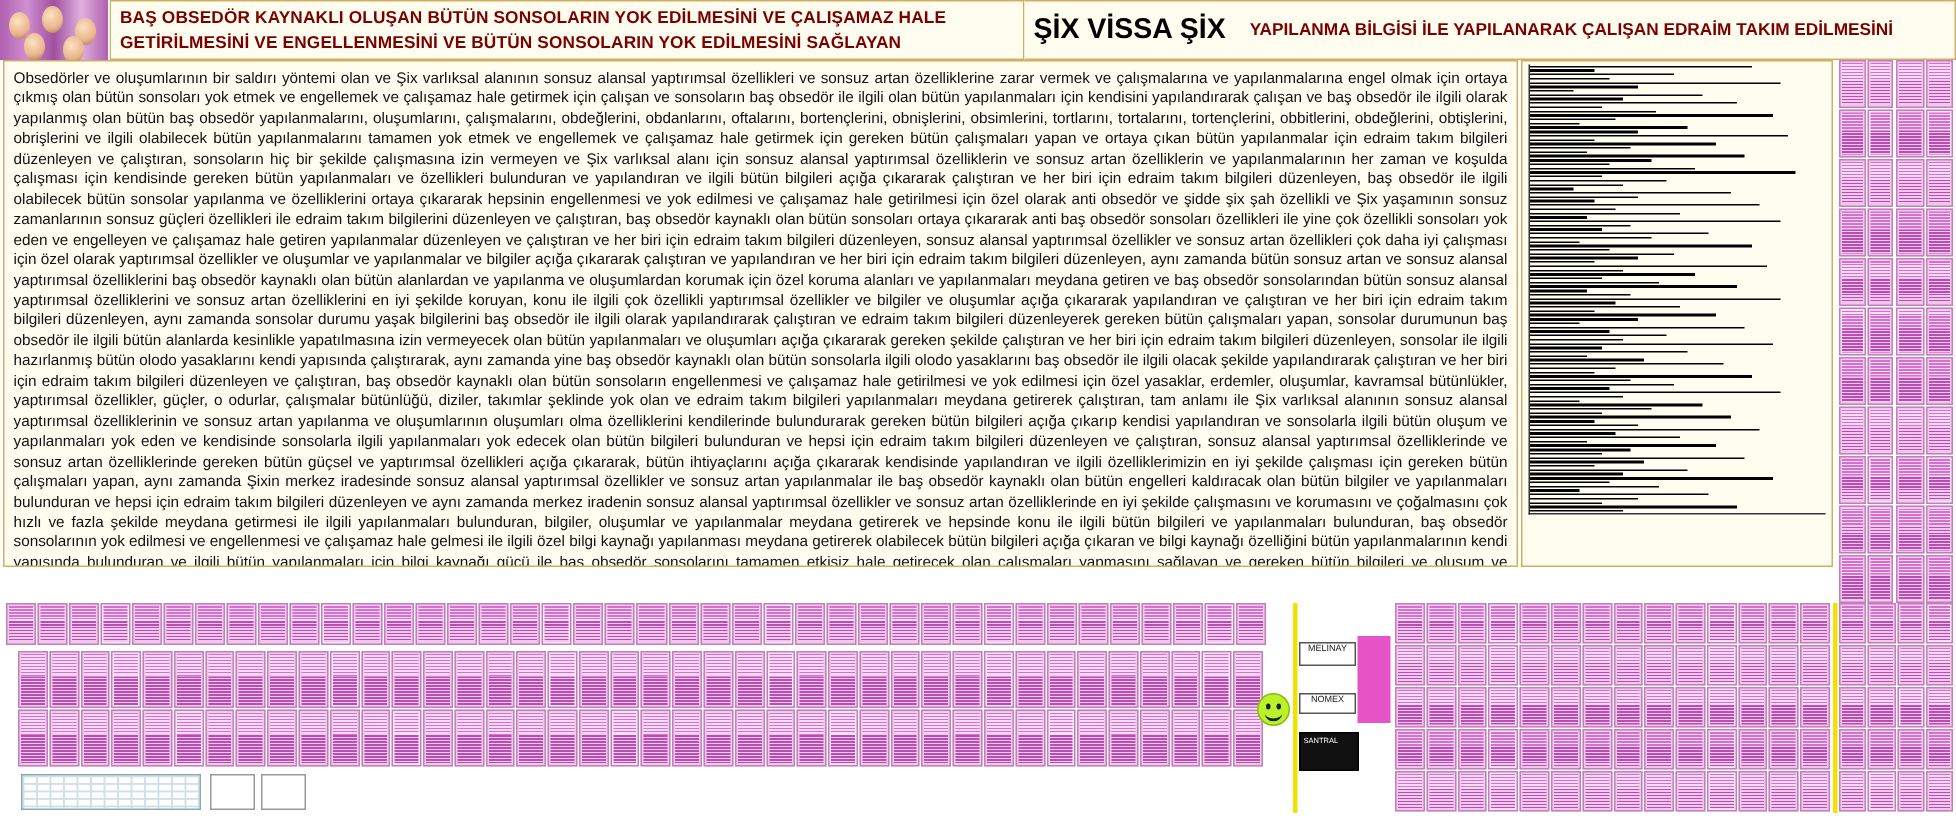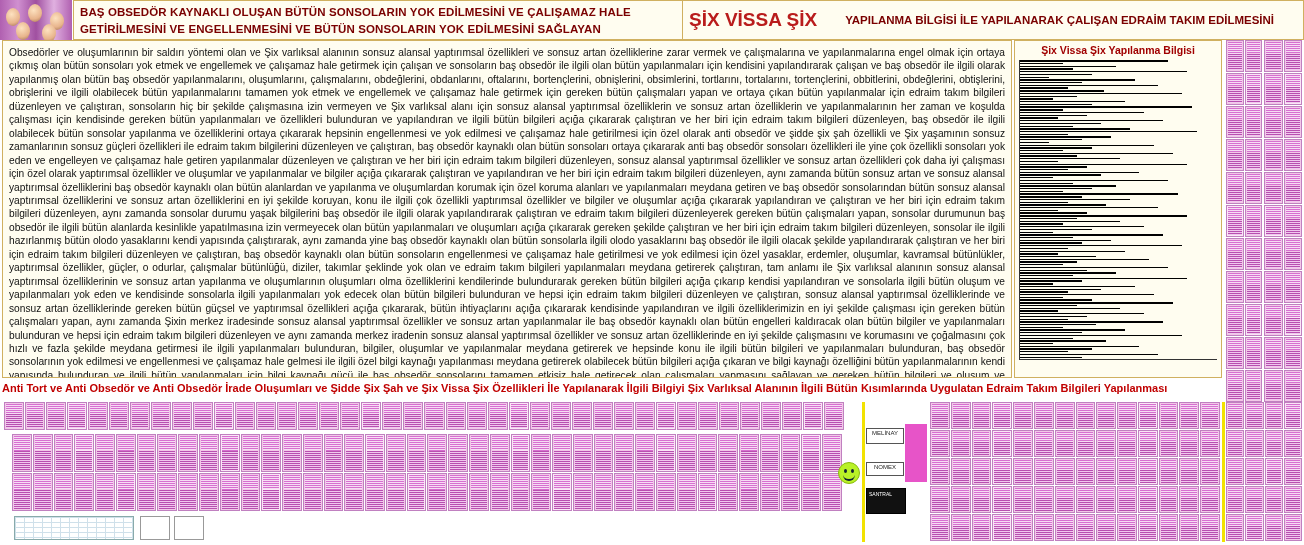--- a/index.html
+++ b/index.html
@@ -67,25 +67,25 @@
     border: 1px solid #d0b060;
     border-left: none;
     background: #fffdf0;
     display: flex;
     align-items: center;
     box-sizing: border-box;
     padding: 0 6px;
     overflow: hidden;
   }
   .hdr-brand {
-    color: #b91c1c;
+    color: #000000;
     font-weight: bold;
     font-size: 19px;
     white-space: nowrap;
-    margin-right: 28px;
+    margin-right: 16px;
   }
   .hdr-sub {
     color: #7a0000;
     font-weight: bold;
     font-size: 11.5px;
     white-space: nowrap;
   }
 
   
   .body-area {
@@ -299,21 +299,20 @@
     </div>
   </div>
 
   <div class="body-area">
 
     <div class="text-panel">
       <p>Obsedörler ve oluşumlarının bir saldırı yöntemi olan ve Şix varlıksal alanının sonsuz alansal yaptırımsal özellikleri ve sonsuz artan özelliklerine zarar vermek ve çalışmalarına ve yapılanmalarına engel olmak için ortaya çıkmış olan bütün sonsoları yok etmek ve engellemek ve çalışamaz hale getirmek için çalışan ve sonsoların baş obsedör ile ilgili olan bütün yapılanmaları için kendisini yapılandırarak çalışan ve baş obsedör ile ilgili olarak yapılanmış olan bütün baş obsedör yapılanmalarını, oluşumlarını, çalışmalarını, obdeğlerini, obdanlarını, oftalarını, bortençlerini, obnişlerini, obsimlerini, tortlarını, tortalarını, tortençlerini, obbitlerini, obdeğlerini, obtişlerini, obrişlerini ve ilgili olabilecek bütün yapılanmalarını tamamen yok etmek ve engellemek ve çalışamaz hale getirmek için gereken bütün çalışmaları yapan ve ortaya çıkan bütün yapılanmalar için edraim takım bilgileri düzenleyen ve çalıştıran, sonsoların hiç bir şekilde çalışmasına izin vermeyen ve Şix varlıksal alanı için sonsuz alansal yaptırımsal özelliklerin ve sonsuz artan özelliklerin ve yapılanmalarının her zaman ve koşulda çalışması için kendisinde gereken bütün yapılanmaları ve özellikleri bulunduran ve yapılandıran ve ilgili bütün bilgileri açığa çıkararak çalıştıran ve her biri için edraim takım bilgileri düzenleyen, baş obsedör ile ilgili olabilecek bütün sonsolar yapılanma ve özelliklerini ortaya çıkararak hepsinin engellenmesi ve yok edilmesi ve çalışamaz hale getirilmesi için özel olarak anti obsedör ve şidde şix şah özellikli ve Şix yaşamının sonsuz zamanlarının sonsuz güçleri özellikleri ile edraim takım bilgilerini düzenleyen ve çalıştıran, baş obsedör kaynaklı olan bütün sonsoları ortaya çıkararak anti baş obsedör sonsoları özellikleri ile yine çok özellikli sonsoları yok eden ve engelleyen ve çalışamaz hale getiren yapılanmalar düzenleyen ve çalıştıran ve her biri için edraim takım bilgileri düzenleyen, sonsuz alansal yaptırımsal özellikler ve sonsuz artan özellikleri çok daha iyi çalışması için özel olarak yaptırımsal özellikler ve oluşumlar ve yapılanmalar ve bilgiler açığa çıkararak çalıştıran ve yapılandıran ve her biri için edraim takım bilgileri düzenleyen, aynı zamanda bütün sonsuz artan ve sonsuz alansal yaptırımsal özelliklerini baş obsedör kaynaklı olan bütün alanlardan ve yapılanma ve oluşumlardan korumak için özel koruma alanları ve yapılanmaları meydana getiren ve baş obsedör sonsolarından bütün sonsuz alansal yaptırımsal özelliklerini ve sonsuz artan özelliklerini en iyi şekilde koruyan, konu ile ilgili çok özellikli yaptırımsal özellikler ve bilgiler ve oluşumlar açığa çıkararak yapılandıran ve çalıştıran ve her biri için edraim takım bilgileri düzenleyen, aynı zamanda sonsolar durumu yaşak bilgilerini baş obsedör ile ilgili olarak yapılandırarak çalıştıran ve edraim takım bilgileri düzenleyerek gereken bütün çalışmaları yapan, sonsolar durumunun baş obsedör ile ilgili bütün alanlarda kesinlikle yapatılmasına izin vermeyecek olan bütün yapılanmaları ve oluşumları açığa çıkararak gereken şekilde çalıştıran ve her biri için edraim takım bilgileri düzenleyen, sonsolar ile ilgili hazırlanmış bütün olodo yasaklarını kendi yapısında çalıştırarak, aynı zamanda yine baş obsedör kaynaklı olan bütün sonsolarla ilgili olodo yasaklarını baş obsedör ile ilgili olacak şekilde yapılandırarak çalıştıran ve her biri için edraim takım bilgileri düzenleyen ve çalıştıran, baş obsedör kaynaklı olan bütün sonsoların engellenmesi ve çalışamaz hale getirilmesi ve yok edilmesi için özel yasaklar, erdemler, oluşumlar, kavramsal bütünlükler, yaptırımsal özellikler, güçler, o odurlar, çalışmalar bütünlüğü, diziler, takımlar şeklinde yok olan ve edraim takım bilgileri yapılanmaları meydana getirerek çalıştıran, tam anlamı ile Şix varlıksal alanının sonsuz alansal yaptırımsal özelliklerinin ve sonsuz artan yapılanma ve oluşumlarının oluşumları olma özelliklerini kendilerinde bulundurarak gereken bütün bilgileri açığa çıkarıp kendisi yapılandıran ve sonsolarla ilgili bütün oluşum ve yapılanmaları yok eden ve kendisinde sonsolarla ilgili yapılanmaları yok edecek olan bütün bilgileri bulunduran ve hepsi için edraim takım bilgileri düzenleyen ve çalıştıran, sonsuz alansal yaptırımsal özelliklerinde ve sonsuz artan özelliklerinde gereken bütün güçsel ve yaptırımsal özellikleri açığa çıkararak, bütün ihtiyaçlarını açığa çıkararak kendisinde yapılandıran ve ilgili özelliklerimizin en iyi şekilde çalışması için gereken bütün çalışmaları yapan, aynı zamanda Şixin merkez iradesinde sonsuz alansal yaptırımsal özellikler ve sonsuz artan yapılanmalar ile baş obsedör kaynaklı olan bütün engelleri kaldıracak olan bütün bilgiler ve yapılanmaları bulunduran ve hepsi için edraim takım bilgileri düzenleyen ve aynı zamanda merkez iradenin sonsuz alansal yaptırımsal özellikler ve sonsuz artan özelliklerinde en iyi şekilde çalışmasını ve korumasını ve çoğalmasını çok hızlı ve fazla şekilde meydana getirmesi ile ilgili yapılanmaları bulunduran, bilgiler, oluşumlar ve yapılanmalar meydana getirerek ve hepsinde konu ile ilgili bütün bilgileri ve yapılanmaları bulunduran, baş obsedör sonsolarının yok edilmesi ve engellenmesi ve çalışamaz hale gelmesi ile ilgili özel bilgi kaynağı yapılanması meydana getirerek olabilecek bütün bilgileri açığa çıkaran ve bilgi kaynağı özelliğini bütün yapılanmalarının kendi yapısında bulunduran ve ilgili bütün yapılanmaları için bilgi kaynağı gücü ile baş obsedör sonsolarını tamamen etkisiz hale getirecek olan çalışmaları yapmasını sağlayan ve gereken bütün bilgileri ve oluşum ve yapılanmaları açığa çıkararak çalışan ve bütün yapılanmalarını Şix Vissa Şix bilgisel yapılanması ile sağlayan edraim takım bilgileri gereken şekilde yapılandıran.</p>
     </div>
 
     <div class="chart-panel">
-      <div class="chart-title">Şix Vissa Şix Yapılanma Bilgisi</div>
       <div class="chart-area" id="chart-area">
           <div class="bar" style="top: 0.679545px; width: 148.025px; height: 1.35909px;"></div>
           <div class="bar" style="top: 3.39773px; width: 42.975px; height: 1.35909px;"></div>
           <div class="bar" style="top: 6.11591px; width: 95.5px; height: 1.35909px;"></div>
           <div class="bar" style="top: 8.83409px; width: 52.525px; height: 1.35909px;"></div>
           <div class="bar" style="top: 11.5523px; width: 167.125px; height: 1.35909px;"></div>
           <div class="bar" style="top: 14.2705px; width: 71.625px; height: 1.35909px;"></div>
           <div class="bar" style="top: 16.9886px; width: 28.65px; height: 1.35909px;"></div>
           <div class="bar" style="top: 19.7068px; width: 114.6px; height: 1.35909px;"></div>
           <div class="bar" style="top: 22.425px; width: 62.075px; height: 1.35909px;"></div>
@@ -464,21 +463,20 @@
         <div class="thumb dense"></div>
         <div class="thumb"></div>
         <div class="thumb pale"></div>
         <div class="thumb"></div>
         <div class="thumb"></div>
         <div class="thumb dense"></div>
         <div class="thumb"></div>
       </div>
   </div>
 
-  <div class="caption-bar">Anti Tort ve Anti Obsedör ve Anti Obsedör İrade Oluşumları ve Şidde Şix Şah ve Şix Vissa Şix Özellikleri İle Yapılanarak İlgili Bilgiyi Şix Varlıksal Alanının İlgili Bütün Kısımlarında Uygulatan Edraim Takım Bilgileri Yapılanması</div>
 
   <div class="bottom-area">
 
     <div class="thumbgrid" id="bg-row1" style="left:4px; top:2px; width:840px; height:28px; grid-template-columns:repeat(40,1fr); grid-auto-rows:28px;">
         <div class="thumb dense"></div>
         <div class="thumb"></div>
         <div class="thumb"></div>
         <div class="thumb pale"></div>
         <div class="thumb"></div>
         <div class="thumb dense"></div>

